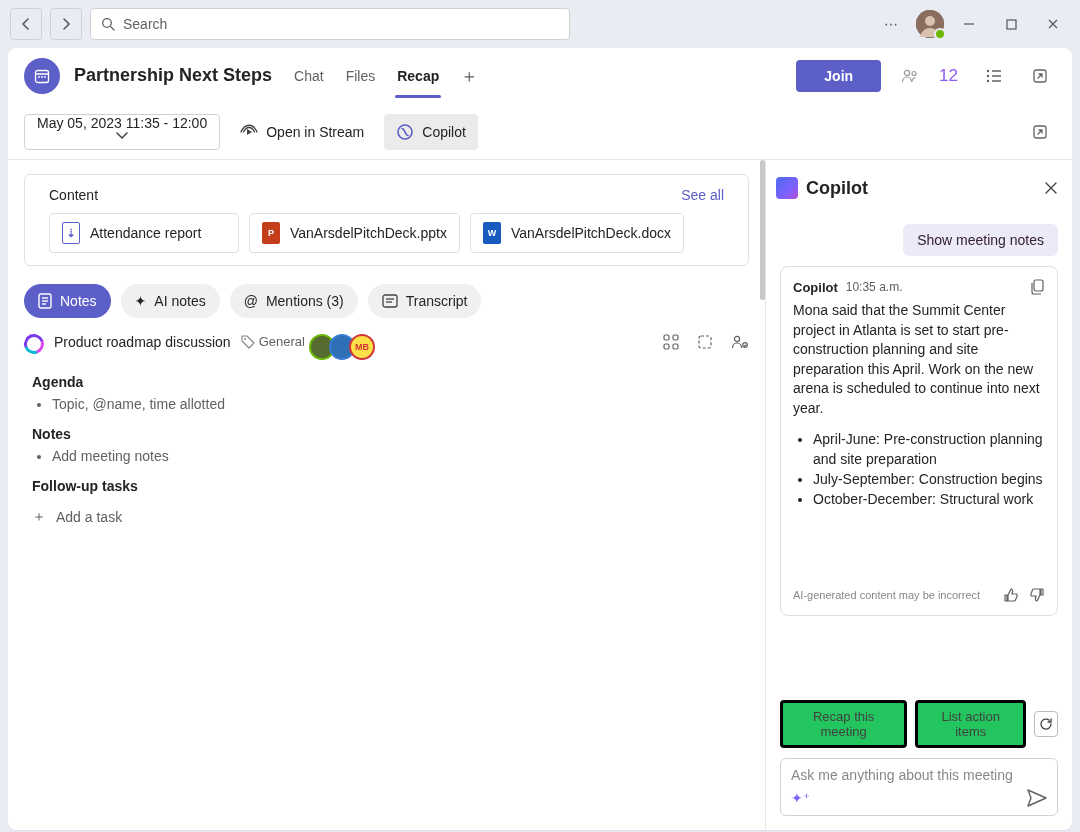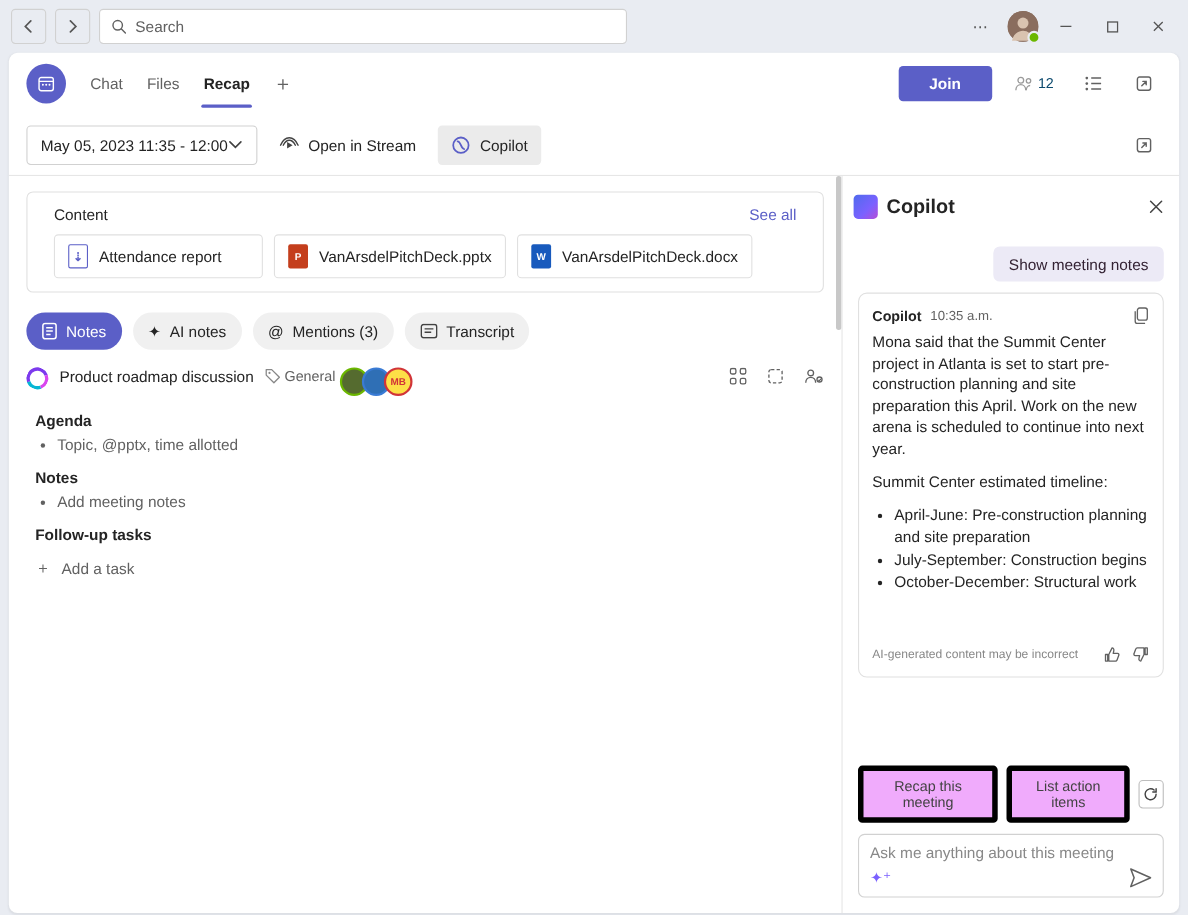--- a/index.html
+++ b/index.html
@@ -21,26 +21,26 @@
   .header { height:56px; display:flex; align-items:center; padding:0 16px; gap:14px; border-bottom:1px solid transparent; }
   .cal-icon { width:36px; height:36px; border-radius:50%; background:#5b5fc7; color:#fff; display:flex; align-items:center; justify-content:center; font-size:16px; }
   .title { font-size:18px; font-weight:700; }
   .tabs { display:flex; gap:18px; margin-left:6px; }
   .tab { font-size:14px; color:#616161; padding:14px 2px; position:relative; cursor:pointer; }
   .tab.active { color:#242424; font-weight:600; }
   .tab.active::after { content:""; position:absolute; left:0; right:0; bottom:0; height:3px; background:#5b5fc7; border-radius:2px; }
   .add-tab { width:28px; height:28px; display:flex; align-items:center; justify-content:center; color:#616161; font-size:18px; }
   .hdr-spacer { flex:1; }
   .join { height:32px; padding:0 28px; background:#5b5fc7; color:#fff; border:none; border-radius:4px; font-size:14px; font-weight:600; }
-  .hdr-chip { height:28px; padding:0 6px; display:flex; align-items:center; gap:4px; color:#0c4a6e; font-size:13px; }
+  .hdr-chip { height:28px; padding:0 6px; display:flex; align-items:center; gap:20px; color:#8b5cf6; font-size:17px; }
   .hdr-icon { width:32px; height:32px; display:flex; align-items:center; justify-content:center; color:#616161; }
 
   
   .toolbar { height:56px; display:flex; align-items:center; padding:0 16px; gap:10px; border-bottom:1px solid #e6e6e6; }
-  .dt-picker { height:36px; border:1px solid #d1d1d1; border-radius:4px; display:flex; align-items:center; padding:0 12px; font-size:14px; }
+  .dt-picker { height:36px; border:1px solid #d1d1d1; border-radius:4px; display:flex; align-items:center; padding:0 12px; font-size:14px;flex-direction:column; }
   .tb-link { display:flex; align-items:center; gap:8px; padding:0 10px; height:36px; font-size:14px; color:#242424; cursor:pointer; }
   .copilot-pill { height:36px; background:#ebebeb; border-radius:4px; padding:0 12px; display:flex; align-items:center; gap:8px; font-size:14px; }
   .toolbar .spacer { flex:1; }
 
   
   .body { flex:1; display:flex; overflow:hidden; }
   .main { flex:1; padding:14px 16px; overflow-y:auto; position:relative; border-right:1px solid #e6e6e6; }
   .main::before { content:""; position:absolute; right:0; top:0; width:5px; height:140px; background:#c8c8c8; border-radius:3px; }
   .side { flex:0 0 306px; display:flex; flex-direction:column; border-left:0; }
 
@@ -96,21 +96,21 @@
   .cp-card .sender { font-weight:600; font-size:13px; }
   .cp-card .time { font-size:12px; color:#616161; }
   .cp-card .copy { margin-left:auto; color:#616161; font-size:14px; }
   .cp-card p { line-height:1.4; margin-bottom:10px; }
   .cp-card ul { list-style:disc; padding-left:20px; line-height:1.45; }
   .cp-foot { margin-top:auto; display:flex; align-items:center; font-size:11px; color:#888; }
   .cp-foot .sp { flex:1; }
   .thumb { font-size:15px; color:#616161; margin-left:10px; }
 
   .prompt-row { padding:8px 14px 4px; display:flex; gap:8px; align-items:center; }
-  .prompt-btn { border:5px solid #000000; background:#f0abfc; border-radius:4px; padding:6px 10px; font-size:13px; color:#424242; }
+  .prompt-btn { border:3px solid #000000; background:#22c55e; border-radius:4px; padding:6px 10px; font-size:13px; color:#424242; }
   .refresh { margin-left:auto; width:26px; height:26px; border:1px solid #bdbdbd; border-radius:4px; display:flex; align-items:center; justify-content:center; color:#424242; font-size:14px; }
 
   .compose { margin:6px 14px 14px; border:1px solid #d1d1d1; border-radius:6px; padding:8px 10px; display:flex; flex-direction:column; gap:6px; }
   .compose .ph { color:#888; font-size:14px; }
   .compose .row { display:flex; align-items:center; }
   .spark { font-size:14px; color:#7b61ff; }
   .send { margin-left:auto; font-size:18px; color:#616161; }
 
   svg { display:block; }
 </style>
@@ -169,20 +169,21 @@
   <div class="header">
     <div class="cal-icon">
       <svg width="16" height="16" viewBox="0 0 16 16">
           <rect x="1.5" y="2.5" width="13" height="12" rx="2" fill="none" stroke="#fff" stroke-width="1.3"></rect>
           <line x1="1.5" y1="6" x2="14.5" y2="6" stroke="#fff" stroke-width="1.3"></line>
           <circle cx="5" cy="9" r=".9" fill="#fff"></circle>
           <circle cx="8" cy="9" r=".9" fill="#fff"></circle>
           <circle cx="11" cy="9" r=".9" fill="#fff"></circle>
         </svg>
     </div>
+    <div class="title">Partnership Next Steps</div>
     <div class="tabs">
       <div class="tab">Chat</div>
       <div class="tab">Files</div>
       <div class="tab active">Recap</div>
     </div>
     <div class="add-tab">＋</div>
     <div class="hdr-spacer"></div>
     <button class="join">Join</button>
     <div class="hdr-chip">
       <span>
@@ -344,21 +345,21 @@
                 <circle cx="14" cy="11" r="2.3" fill="none" stroke="#616161" stroke-width="1.2"></circle>
                 <path d="M13 11.5l.8.8 1.5-1.8" fill="none" stroke="#616161" stroke-width="1.1"></path>
               </svg>
           </span>
         </div>
       </div>
 
       <div class="sec">
         <h4>Agenda</h4>
         <ul>
-            <li class="ph">Topic, @pptx, time allotted</li>
+            <li class="ph">Topic, @name, time allotted</li>
           </ul>
       </div>
       <div class="sec">
         <h4>Notes</h4>
         <ul>
             <li class="ph">Add meeting notes</li>
           </ul>
       </div>
       <div class="sec">
         <h4>Follow-up tasks</h4>
@@ -388,21 +389,20 @@
             <span class="sender">Copilot</span>
             <span class="time">10:35 a.m.</span>
             <span class="copy">
               <svg width="15" height="16" viewBox="0 0 15 16">
                   <rect x="4" y="1" width="9" height="11" rx="2" fill="none" stroke="#616161" stroke-width="1.2"></rect>
                   <path d="M2 4v9a2 2 0 0 0 2 2h7" fill="none" stroke="#616161" stroke-width="1.2"></path>
                 </svg>
             </span>
           </div>
           <p>Mona said that the Summit Center project in Atlanta is set to start pre-construction planning and site preparation this April. Work on the new arena is scheduled to continue into next year.</p>
-          <p>Summit Center estimated timeline:</p>
           <ul>
             <li>April-June: Pre-construction planning and site preparation</li>
             <li>July-September: Construction begins</li>
             <li>October-December: Structural work</li>
           </ul>
           <div class="cp-foot">
             <span>AI-generated content may be incorrect</span>
             <span class="sp"></span>
             <span class="thumb">
               <svg width="16" height="16" viewBox="0 0 16 16">

